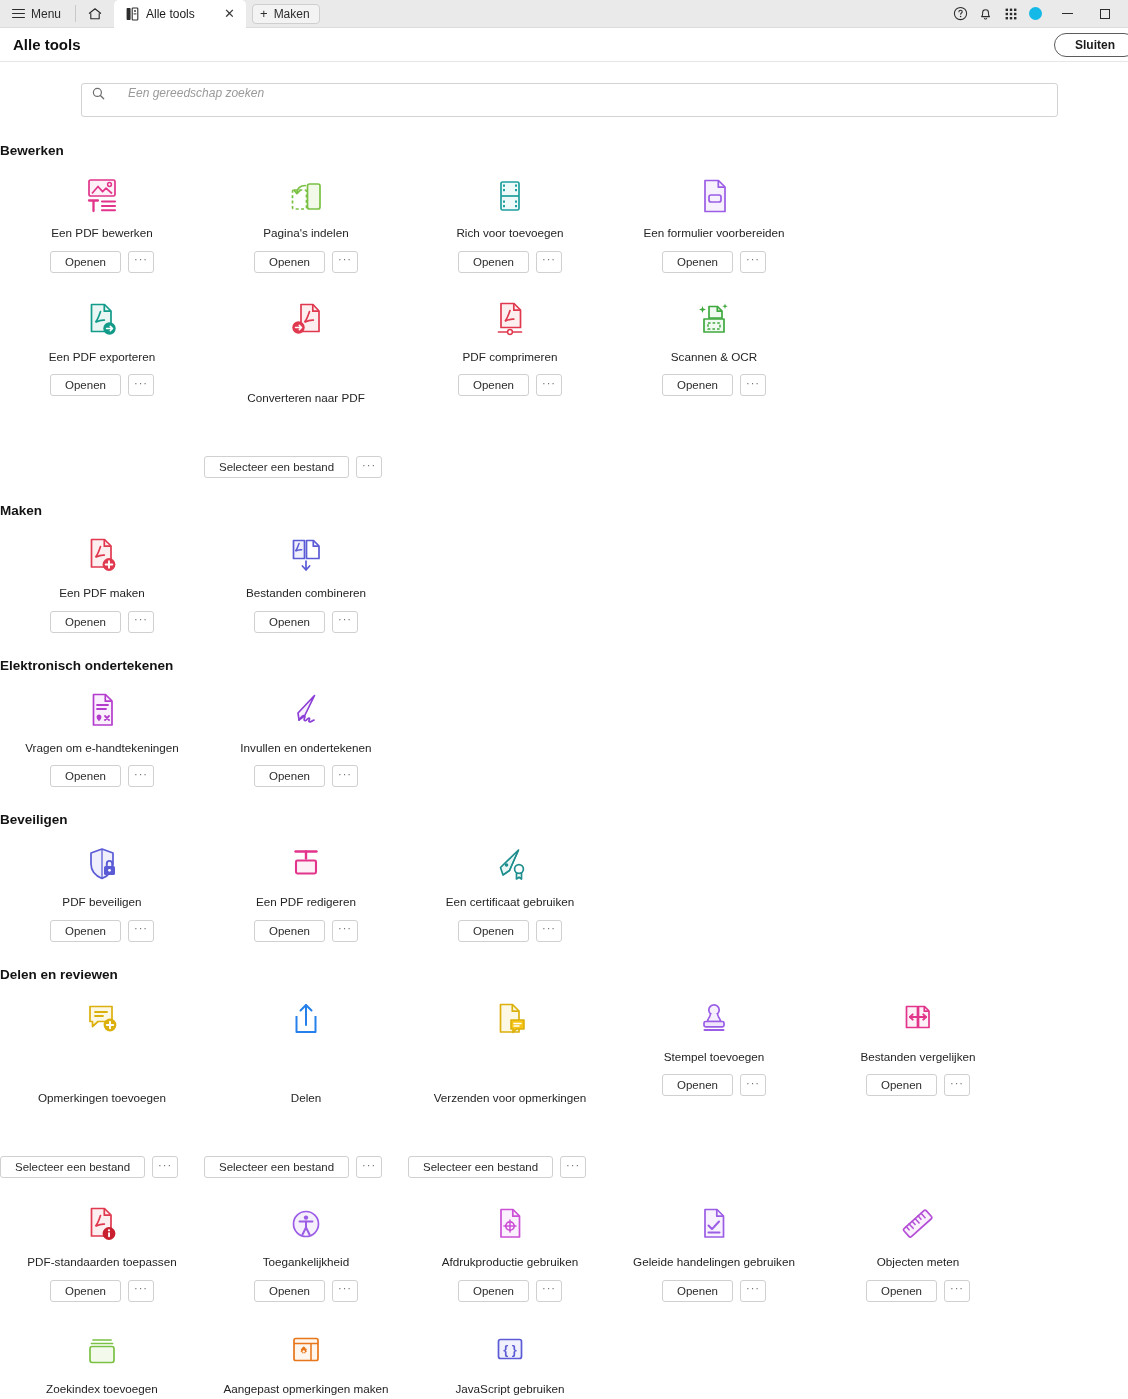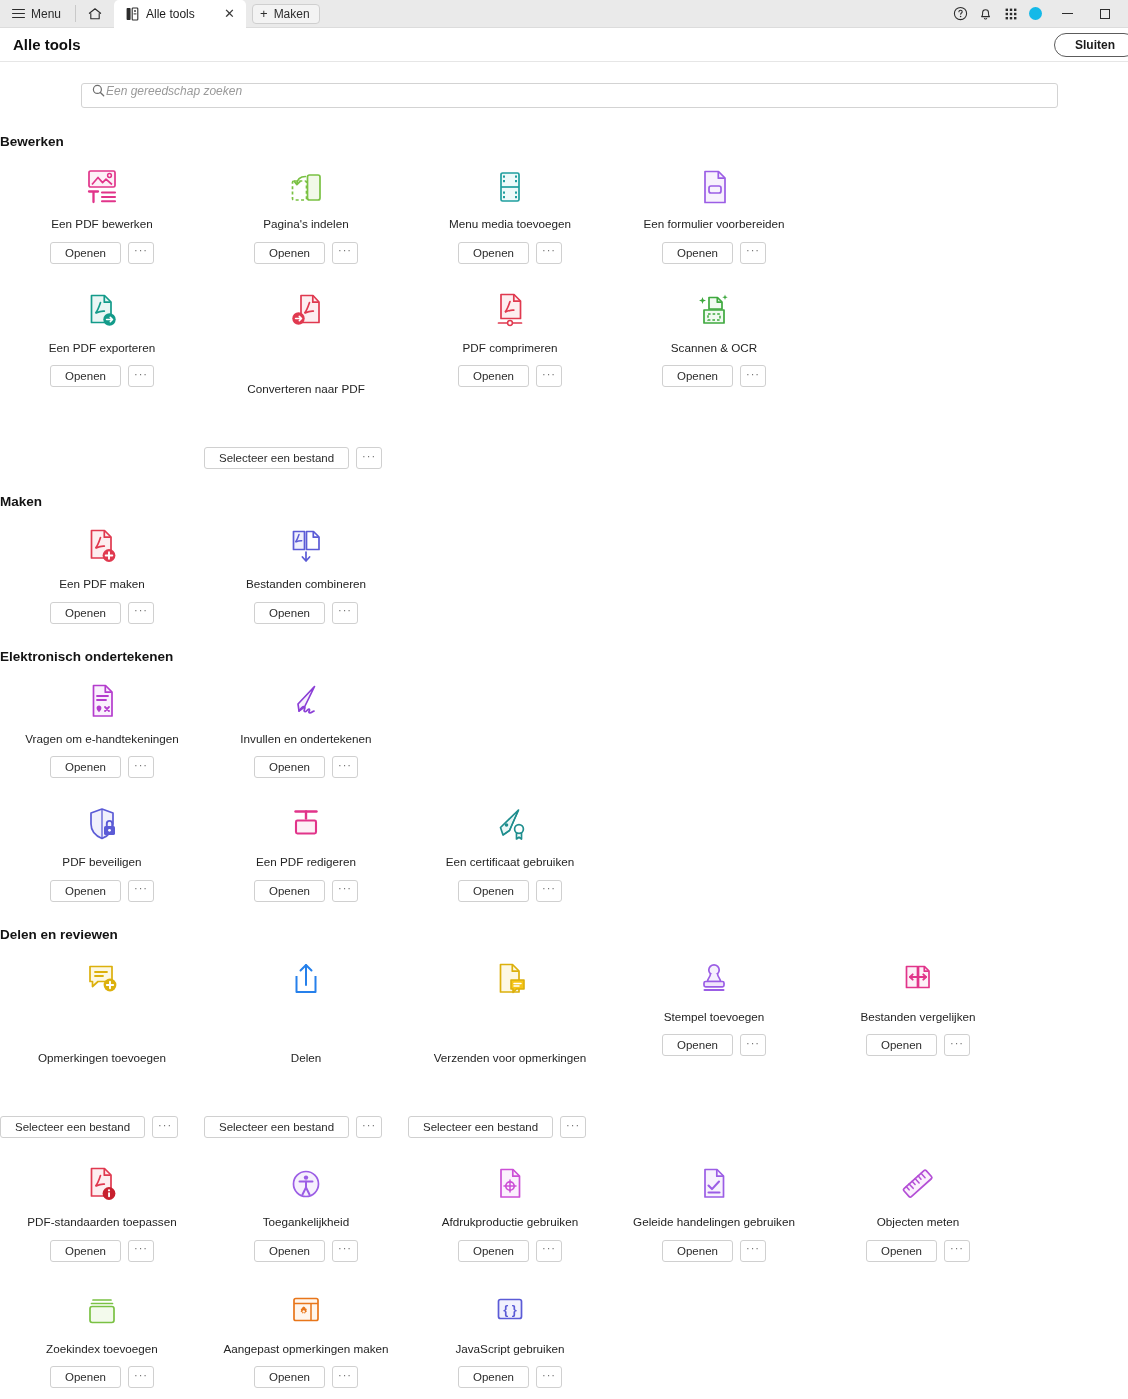--- a/index.html
+++ b/index.html
@@ -94,22 +94,22 @@
     font-size: 12px; font-weight: bold; color: #1b1b1b;
     background: #ffffff;
   }
 
   
   #content { padding: 0; background: #fff; }
 
   #searchwrap { padding: 21px 70px 0 81px; }
   #searchbox {
     height: 25px; border: 1px solid #d3d3d3; border-radius: 3px;
-    display: flex; align-items: flex-start; gap: 1px;
-    padding: 0 10px;
+    display: flex; align-items: flex-end; gap: 23px;
+    padding: 16px 10px;
     width: 977px;
   }
   #searchbox .ph {
     font-size: 12px; color: #9a9a9a; font-style: italic;
     font-family: "Liberation Sans", sans-serif;
   }
 
   .section { }
   .section-title {
     font-size: 13.5px; font-weight: bold; color: #131313;
@@ -293,21 +293,21 @@
                   <rect x="11" y="13" width="2" height="2.2"></rect>
                   <rect x="11" y="24.5" width="2" height="2.2"></rect>
                   <rect x="11" y="29" width="2" height="2.2"></rect>
                   <rect x="23" y="8.5" width="2" height="2.2"></rect>
                   <rect x="23" y="13" width="2" height="2.2"></rect>
                   <rect x="23" y="24.5" width="2" height="2.2"></rect>
                   <rect x="23" y="29" width="2" height="2.2"></rect>
                 </g>
               </svg>
             </div>
-            <div class="card-label">Menu media toevoegen</div>
+            <div class="card-label">Rich voor toevoegen</div>
             <div class="card-actions">
               <div class="btn-open">Openen</div>
               <div class="btn-dots">···</div>
             </div>
           </div>
           <div class="card">
             <div class="card-icon">
               <svg width="36" height="40" viewBox="0 0 36 40">
                 <path d="M9 4.5h13.5L29 11v24.5H9z" fill="#f7f1fd" stroke="#9b5de5" stroke-width="1.7" stroke-linejoin="round"></path>
                 <path d="M22.3 4.8v6.4H28.7" fill="none" stroke="#9b5de5" stroke-width="1.7" stroke-linejoin="round"></path>
@@ -456,20 +456,21 @@
             </div>
             <div class="card-label">Invullen en ondertekenen</div>
             <div class="card-actions">
               <div class="btn-open">Openen</div>
               <div class="btn-dots">···</div>
             </div>
           </div>
         </div>
       </div>
       <div class="section" style="margin-top: 25px;">
+        <div class="section-title">Beveiligen</div>
         <div class="grid" style="margin-top: 16px;">
           <div class="card">
             <div class="card-icon">
               <svg width="36" height="40" viewBox="0 0 36 40">
                 <path d="M18 4 7 8v11c0 7 5 12 11 14.5C24 31 29 26 29 19V8z" fill="#f0f0fc" stroke="#5b5bd6" stroke-width="1.7" stroke-linejoin="round"></path>
                 <path d="M18 4v29.5" stroke="#5b5bd6" stroke-width="1.3"></path>
                 <rect x="20" y="21" width="11" height="9" rx="1.6" fill="#5b5bd6"></rect>
                 <path d="M22.8 21v-2.4a2.7 2.7 0 0 1 5.4 0V21" fill="none" stroke="#5b5bd6" stroke-width="1.9"></path>
                 <circle cx="25.5" cy="25.3" r="1.4" fill="#fff"></circle>
               </svg>

